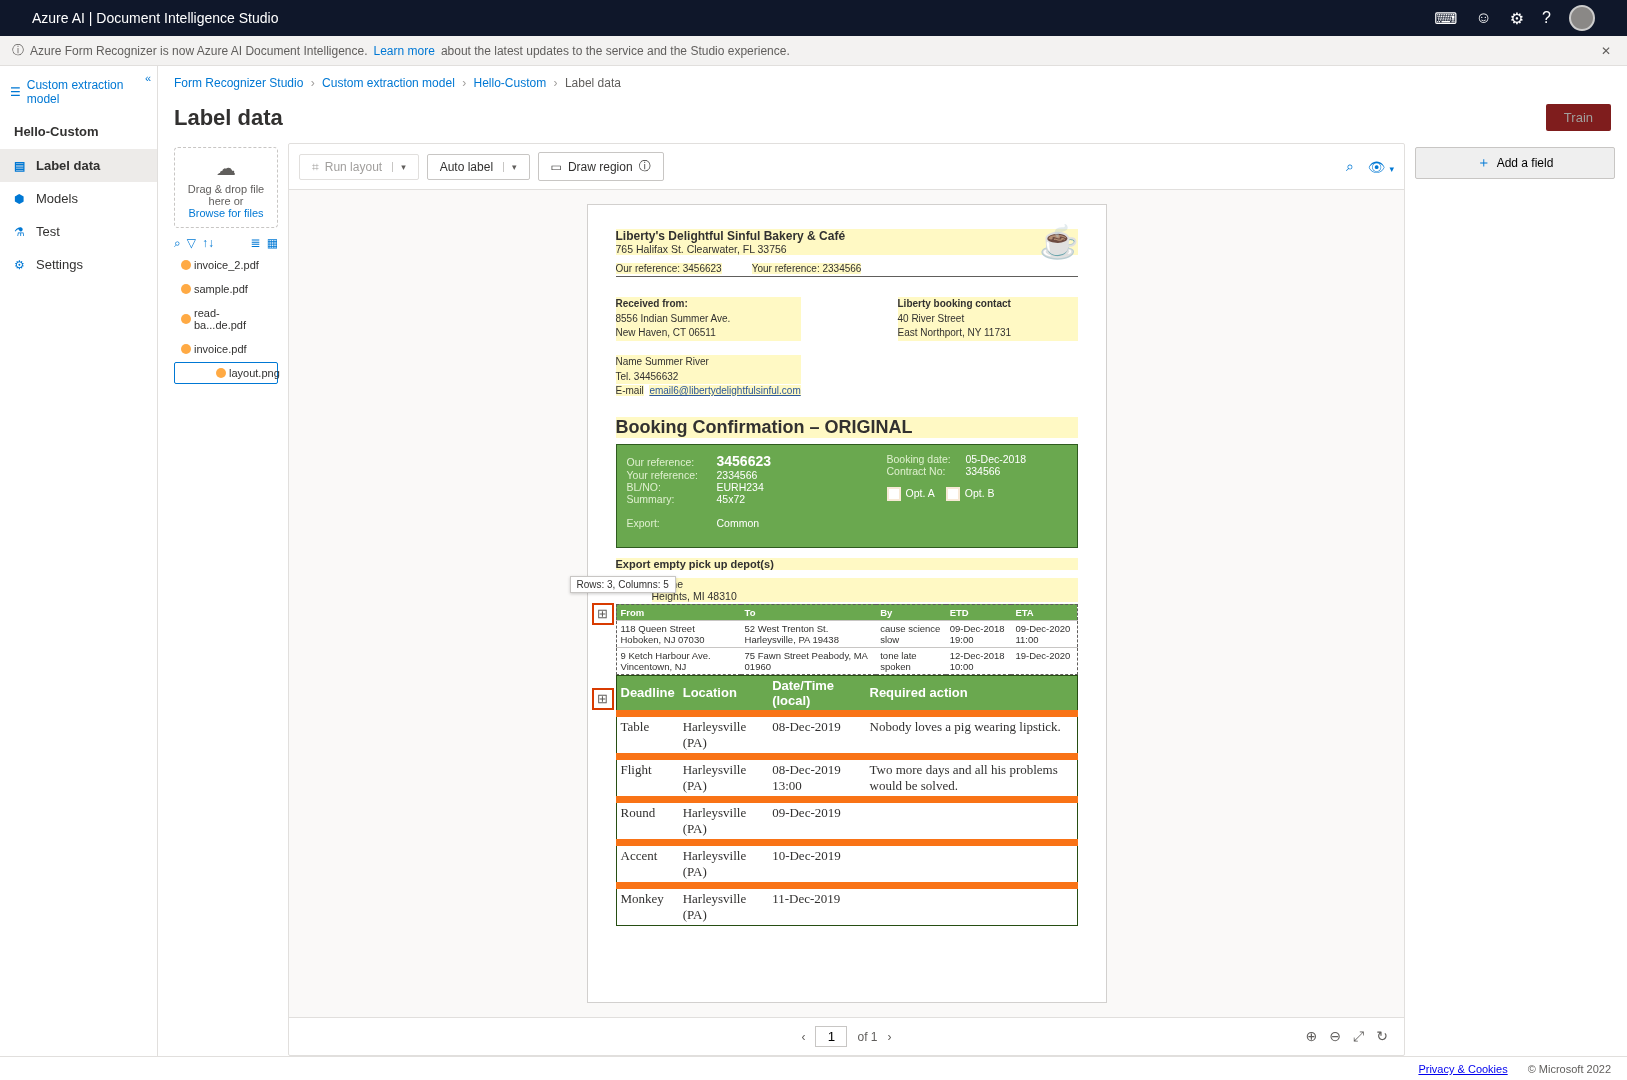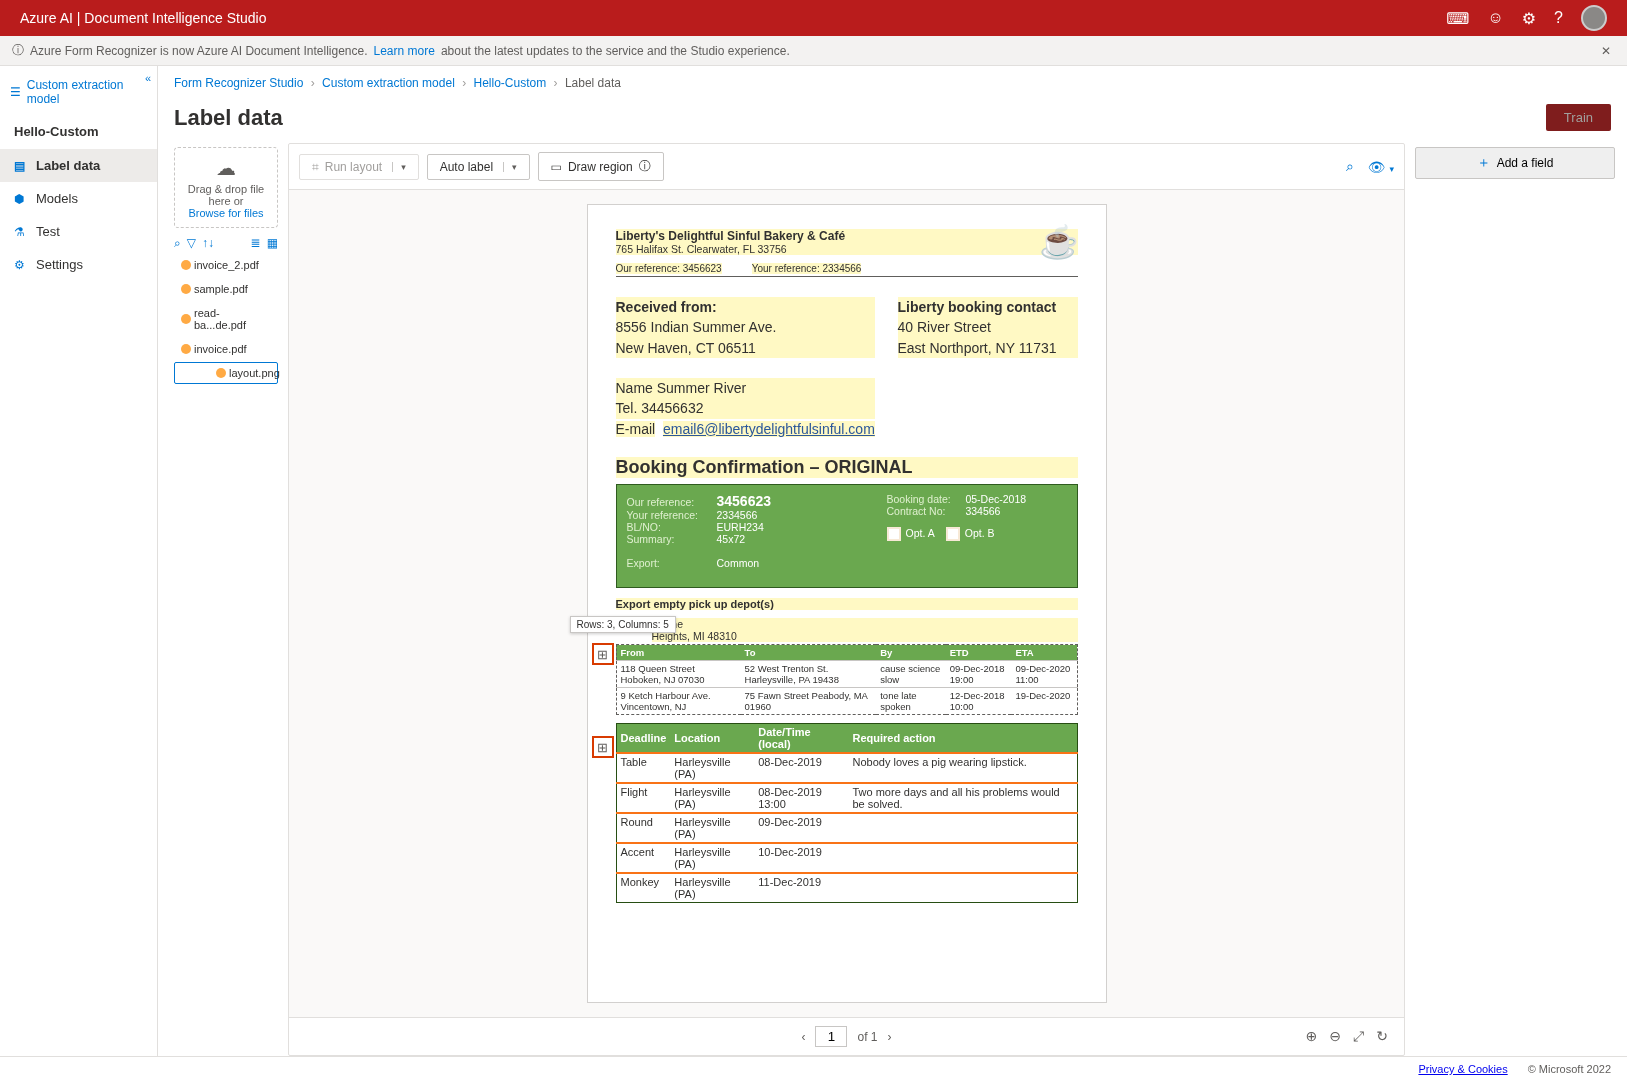--- a/index.html
+++ b/index.html
@@ -1,17 +1,17 @@
 <!DOCTYPE html>
 <html><head>
 <meta charset="utf-8">
 <style>
 * { box-sizing: border-box; margin: 0; padding: 0; }
 body { font-family: "Segoe UI", Arial, sans-serif; font-size: 13px; color: #323130; background: #fff; }
-.topbar { background: #b91c1c; color: #fff; height: 36px; display: flex; align-items: center; padding: 0 20px; }
+.topbar { background: #0f172a; color: #fff; height: 36px; display: flex; align-items: center; padding: 0 32px; }
 .topbar-title { font-size: 14px; flex: 1; }
 .topbar-icons { display: flex; gap: 18px; align-items: center; font-size: 16px; }
 .avatar { width: 26px; height: 26px; border-radius: 50%; background: #8a8886; border:2px solid #ccc;}
 .banner { background: #f3f2f1; border-bottom: 1px solid #e1dfdd; padding: 6px 12px; font-size: 12px; color: #605e5c; display: flex; align-items: center; gap: 6px; }
 .banner a { color: #0078d4; text-decoration: none; }
 .banner-close { margin-left: auto; cursor: pointer; color: #605e5c; padding: 0 4px;}
 .app { display: flex; height: calc(100vh - 90px); }
 .sidebar { width: 158px; border-right: 1px solid #e1dfdd; padding-top: 4px; position: relative;}
 .side-head { color: #0078d4; font-size: 12px; padding: 8px 10px; display: flex; align-items: center; gap: 6px; }
 .side-collapse { position:absolute; right:6px; top:6px; color:#0078d4; font-size:11px;}
@@ -41,38 +41,38 @@
 .btn { border: 1px solid #c8c6c4; background: #fff; padding: 5px 12px; border-radius: 2px; font-size: 12px; display: inline-flex; align-items: center; gap: 6px; cursor:pointer; color:#323130;}
 .btn.disabled { color: #a19f9d; border-color: #e1dfdd; cursor: not-allowed; }
 .split-caret { border-left:1px solid #c8c6c4; padding-left:8px; margin-left:4px; font-size:9px; color:#605e5c;}
 .tool-right { margin-left: auto; display: flex; gap: 14px; color: #0078d4; align-items:center; font-size:14px;}
 .doc-area { flex:1; background: #faf9f8; display:flex; justify-content:center; overflow:auto; padding: 14px 0;}
 .doc-page { width: 520px; background: #fff; border: 1px solid #d2d0ce; padding: 24px 28px 18px; font-size: 11px; color:#323130; position:relative;}
 .hl { background: #fff9c4; }
 .doc-title { font-weight: 700; font-size: 12px;}
 .doc-ref-row { display:flex; gap:30px; margin-top:8px; font-size:10px; border-bottom:1px solid #605e5c; padding-bottom:2px;}
 .mug { position:absolute; right:26px; top:18px; font-size:32px;}
-.two-col { display:flex; justify-content:space-between; margin-top:20px; font-size:14px; line-height:1.45;}
+.two-col { display:flex; justify-content:space-between; margin-top:20px; font-size:10px; line-height:1.45;}
 .link-blue { color:#2b579a; text-decoration:underline;}
 .booking-h { font-size:18px; font-weight:700; margin:18px 0 6px;}
 .green-panel { background:#6aa84f; color:#fff; border:1px solid #2f5b1f; padding:8px 10px 18px; font-size:10.5px;}
 .gp-row { display:flex; }
 .gp-left { width:260px;}
 .gp-l { display:inline-block; width:90px; color:#dff0cf;}
 .gp-v { font-weight:700;}
 .opt-box { display:inline-block; width:14px; height:14px; background:#fff; border:2px solid #f7e9d6; margin-right:5px; vertical-align:middle;}
 .depot-h { font-size:11px; font-weight:700; margin:10px 0 4px;}
 .tooltip { position:absolute; background:#fff; border:1px solid #c8c6c4; padding:2px 6px; font-size:10px; box-shadow:0 1px 3px rgba(0,0,0,.2);}
 .table-icon { position:absolute; width:22px; height:22px; border:2px solid #d83b01; background:#fff; display:flex; align-items:center; justify-content:center; font-size:13px; color:#605e5c;}
 table.dtbl { width:100%; border-collapse:collapse; font-size:9.5px; border:1px dashed #605e5c;}
 .dtbl th { background:#6aa84f; color:#fff; text-align:left; padding:2px 4px; font-weight:700; border:none;}
 .dtbl td { padding:2px 4px; border-top:1px solid #c8c6c4; vertical-align:top;}
-table.dtbl2 { width:100%; border-collapse:collapse; font-size:11px; border:1px solid #274e13; margin-top:8px;}
+table.dtbl2 { width:100%; border-collapse:collapse; font-size:13px; border:1px solid #274e13; margin-top:0;}
 .dtbl2 th { background:#6aa84f; color:#fff; text-align:left; padding:2px 4px; font-weight:700;}
-.dtbl2 td { padding:2px 4px; border-top:2px solid #f97316; vertical-align:top;}
+.dtbl2 td { padding:2px 4px; border-top:7px solid #f97316; vertical-align:top;font-family:Liberation Serif, serif;}
 .pager { display:flex; align-items:center; justify-content:center; gap:10px; padding:8px 16px; border-top:1px solid #e1dfdd; font-size:12px; color:#605e5c; position:relative;}
 .pager .pgnum { width:32px; border:1px solid #c8c6c4; text-align:center; padding:2px;}
 .pager-right { position:absolute; right:16px; display:flex; gap:12px; font-size:14px; color:#605e5c;}
 .fields-panel { width: 200px; padding-top:4px;}
 .add-field { border:1px solid #c8c6c4; padding:6px 10px; border-radius:2px; display:flex; align-items:center; gap:6px; font-size:12px; cursor:pointer; width:100%; justify-content:center;}
 .plus { color:#0078d4; font-size:14px;}
 .footer { border-top:1px solid #e1dfdd; display:flex; justify-content:flex-end; gap:20px; padding:6px 16px; font-size:11px; color:#0078d4;}
 .footer .copy { color:#605e5c;}
 </style>
 </head>

